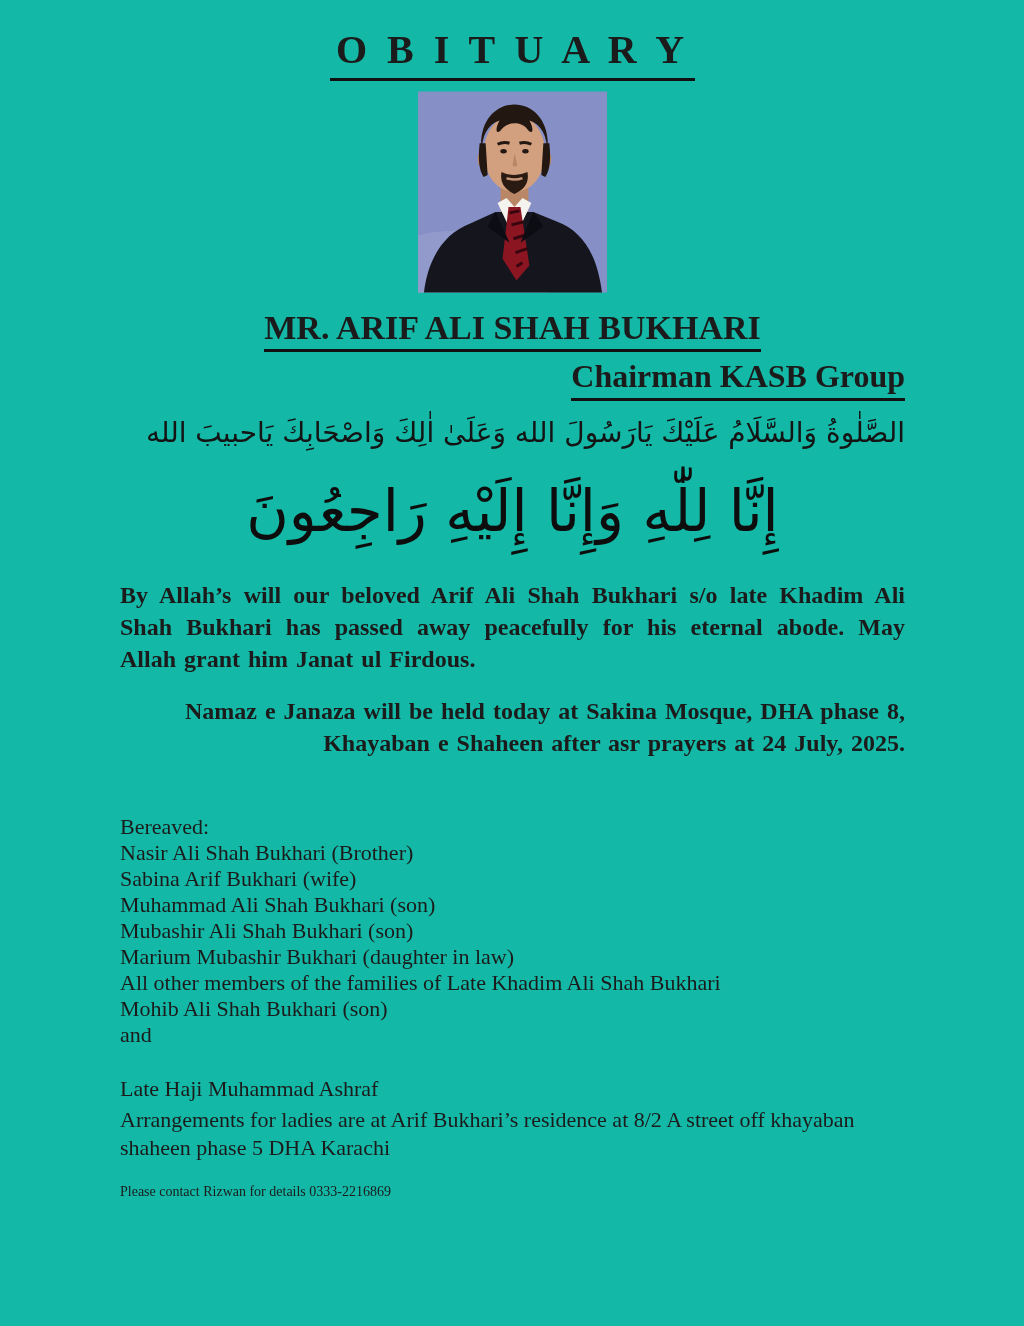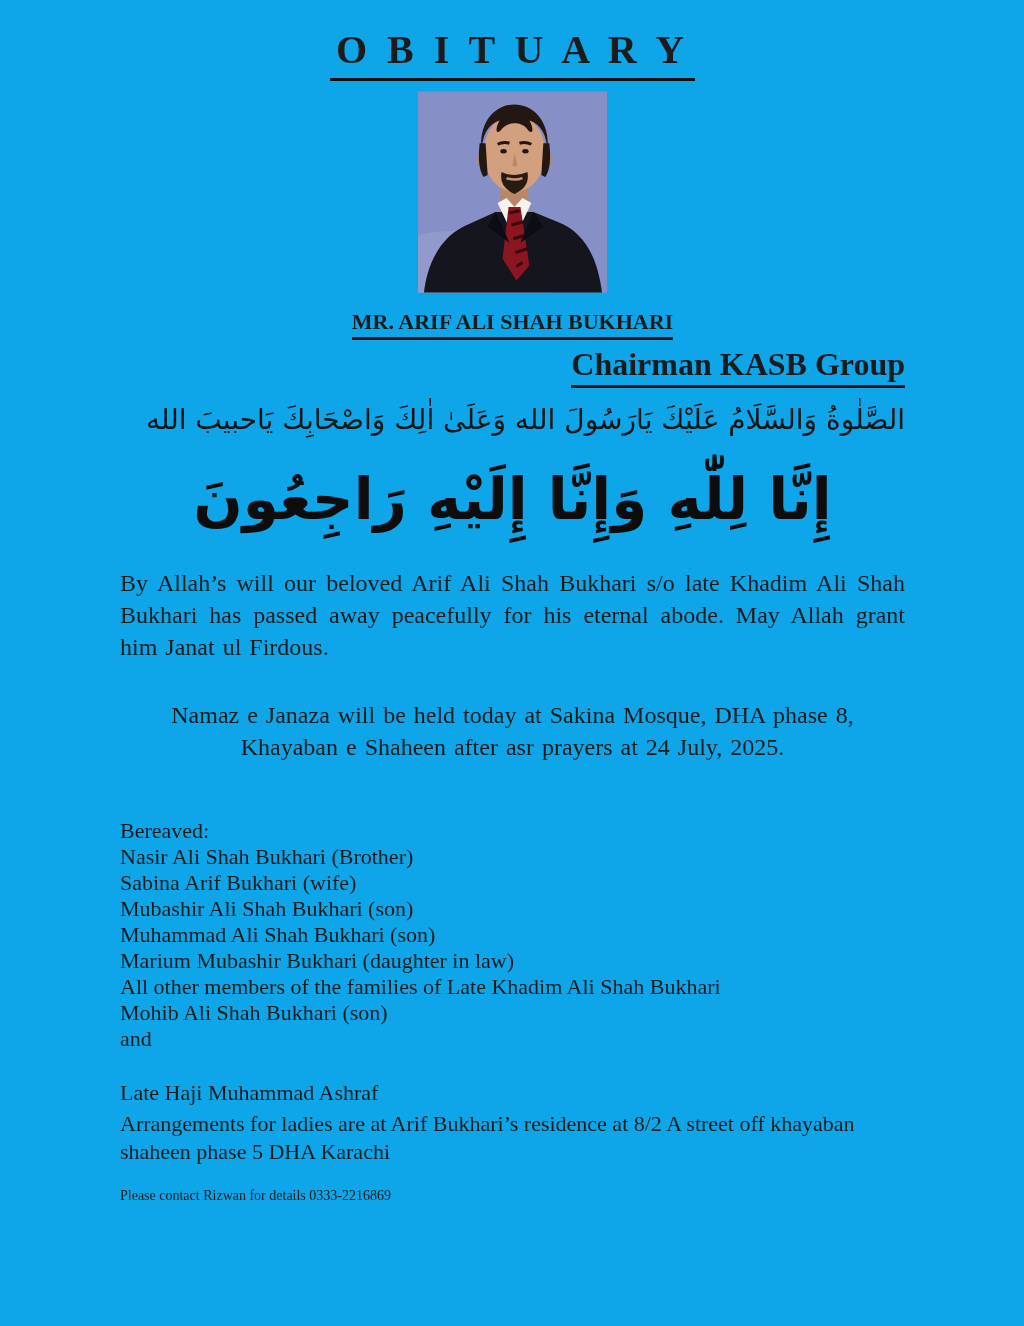--- a/index.html
+++ b/index.html
@@ -7,39 +7,39 @@
   body {
     width: 1024px;
     height: 1326px;
     font-family: "Liberation Serif", "DejaVu Serif", serif;
     color: #1b1b1b;
     overflow: hidden;
   }
   .page {
     width: 1024px;
     height: 1326px;
-    background: #0ea5e9;
+    background: #14b8a6;
     padding: 26px 119px 0 120px;
   }
   .title-wrap { text-align: center; }
   .title {
     display: inline-block;
     font-size: 40px;
     font-weight: 700;
     letter-spacing: 5px;
     padding: 0 6px 5px 6px;
     border-bottom: 3px solid #111111;
     white-space: nowrap;
   }
   .photo-wrap { text-align: center; margin-top: 10px; }
   .photo-wrap svg { display: inline-block; width: 189px; height: 202px; }
   .name-heading {
     margin-top: 12px;
     text-align: center;
-    font-size: 22px;
+    font-size: 34px;
     font-weight: 700;
   }
   .role-heading {
     margin-top: 6px;
     text-align: right;
     font-size: 32px;
     font-weight: 700;
   }
   .name-heading span, .role-heading span {
     display: inline-block;
@@ -55,33 +55,33 @@
     font-size: 28px;
     line-height: 1.7;
     color: #141414;
   }
   .arabic-calligraphy {
     margin-top: 12px;
     text-align: center;
     direction: rtl;
     font-family: "DejaVu Sans", sans-serif;
     font-size: 58px;
-    font-weight: 700;
+    font-weight: 400;
     line-height: 1.5;
     color: #0d0d0d;
   }
   .para-bold {
     margin-top: 24px;
     font-size: 24px;
-    font-weight: 400;
+    font-weight: 700;
     line-height: 32px;
     text-align: justify;
     word-spacing: 2px;
   }
-  .para-bold.second { margin-top: 36px; text-align: center; }
+  .para-bold.second { margin-top: 20px; text-align: right; }
   .bereaved-block {
     margin-top: 55px;
     font-size: 22px;
     line-height: 26px;
   }
   .second-family { margin-top: 28px; font-size: 22px; line-height: 26px; }
   .arrangements { margin-top: 4px; font-size: 22px; line-height: 28px; }
   .contact-line { margin-top: 16px; font-size: 14px; line-height: 28px; }
 </style>
 </head>
@@ -139,22 +139,22 @@
   <div class="arabic-calligraphy" dir="rtl">إِنَّا لِلّٰهِ وَإِنَّا إِلَيْهِ رَاجِعُونَ</div>
 
   <div class="para-bold">By Allah’s will our beloved Arif Ali Shah Bukhari s/o late Khadim Ali Shah Bukhari has passed away peacefully for his eternal abode. May Allah grant him Janat ul Firdous.</div>
 
   <div class="para-bold second">Namaz e Janaza will be held today at Sakina Mosque, DHA phase 8, Khayaban e Shaheen after asr prayers at 24 July, 2025.</div>
 
   <div class="bereaved-block">
     <div>Bereaved:</div>
     <div>Nasir Ali Shah Bukhari (Brother)</div>
     <div>Sabina Arif Bukhari (wife)</div>
+    <div>Muhammad Ali Shah Bukhari (son)</div>
     <div>Mubashir Ali Shah Bukhari (son)</div>
-    <div>Muhammad Ali Shah Bukhari (son)</div>
     <div>Marium Mubashir Bukhari (daughter in law)</div>
     <div>All other members of the families of Late Khadim Ali Shah Bukhari</div>
     <div>Mohib Ali Shah Bukhari (son)</div>
     <div>and</div>
   </div>
 
   <div class="second-family">Late Haji Muhammad Ashraf</div>
 
   <div class="arrangements">Arrangements for ladies are at Arif Bukhari’s residence at 8/2 A street off khayaban shaheen phase 5 DHA Karachi</div>
 

